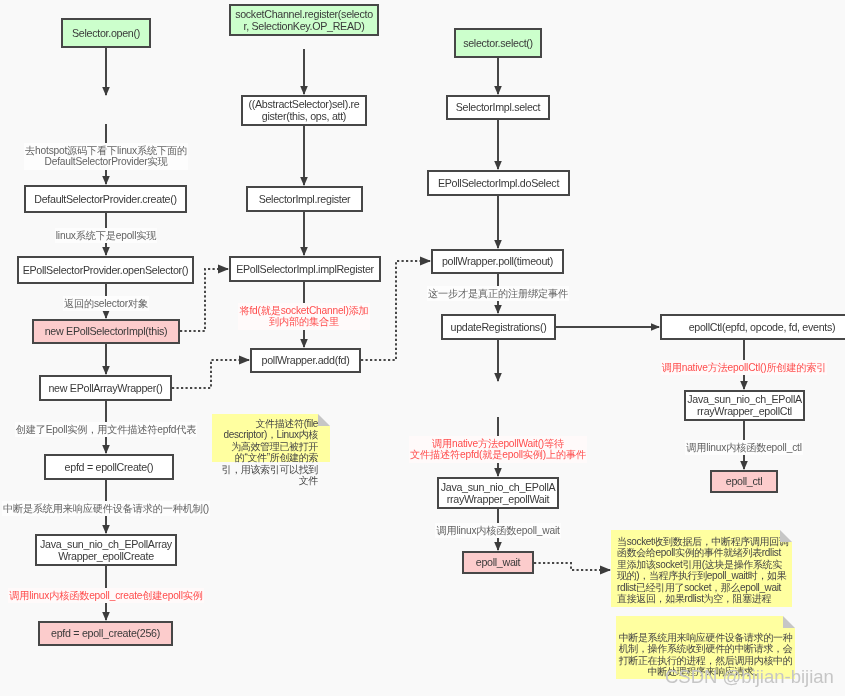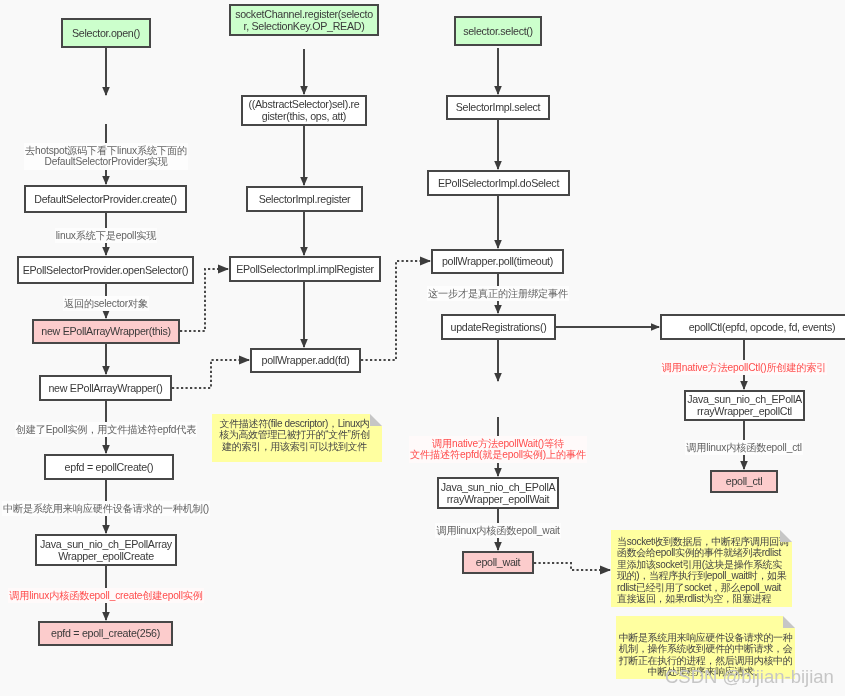--- a/index.html
+++ b/index.html
@@ -140,21 +140,21 @@
   <div class="node green" style="left:61px;top:18px;width:90px;height:30px">
       <span>Selector.open()</span>
     </div>
   <div class="node" style="left:24px;top:185px;width:163px;height:28px">
       <span>DefaultSelectorProvider.create()</span>
     </div>
   <div class="node" style="left:17px;top:256px;width:177px;height:28px">
       <span>EPollSelectorProvider.openSelector()</span>
     </div>
   <div class="node pink" style="left:32px;top:319px;width:148px;height:25px">
-      <span>new EPollArrayWrapper(this)</span>
+      <span>new EPollSelectorImpl(this)</span>
     </div>
   <div class="node" style="left:39px;top:375px;width:133px;height:26px">
       <span>new EPollArrayWrapper()</span>
     </div>
   <div class="node" style="left:44px;top:454px;width:130px;height:26px">
       <span>epfd = epollCreate()</span>
     </div>
   <div class="node" style="left:35px;top:534px;width:142px;height:32px">
       <span>Java_sun_nio_ch_EPollArray
 Wrapper_epollCreate</span>
@@ -172,21 +172,21 @@
     </div>
   <div class="node" style="left:246px;top:186px;width:117px;height:26px">
       <span>SelectorImpl.register</span>
     </div>
   <div class="node" style="left:229px;top:256px;width:152px;height:26px">
       <span>EPollSelectorImpl.implRegister</span>
     </div>
   <div class="node" style="left:250px;top:348px;width:111px;height:25px">
       <span>pollWrapper.add(fd)</span>
     </div>
-  <div class="node green" style="left:454px;top:16px;width:88px;height:30px">
+  <div class="node green" style="left:454px;top:28px;width:88px;height:30px">
       <span>selector.select()</span>
     </div>
   <div class="node" style="left:446px;top:95px;width:104px;height:25px">
       <span>SelectorImpl.select</span>
     </div>
   <div class="node" style="left:427px;top:170px;width:143px;height:26px">
       <span>EPollSelectorImpl.doSelect</span>
     </div>
   <div class="node" style="left:431px;top:249px;width:133px;height:25px">
       <span>pollWrapper.poll(timeout)</span>
@@ -224,36 +224,40 @@
     </div>
   <div class="lblwrap" style="left:-54px;top:422px;width:320px">
       <div class="lbl">创建了Epoll实例，用文件描述符epfd代表</div>
     </div>
   <div class="lblwrap" style="left:-54px;top:501px;width:320px">
       <div class="lbl">中断是系统用来响应硬件设备请求的一种机制()</div>
     </div>
   <div class="lblwrap" style="left:-54px;top:588px;width:320px">
       <div class="lbl red">调用linux内核函数epoll_create创建epoll实例</div>
     </div>
+  <div class="lblwrap" style="left:144px;top:303px;width:320px">
+      <div class="lbl red">将fd(就是socketChannel)添加
+到内部的集合里</div>
+    </div>
   <div class="lblwrap" style="left:338px;top:286px;width:320px">
       <div class="lbl">这一步才是真正的注册绑定事件</div>
     </div>
   <div class="lblwrap" style="left:338px;top:436px;width:320px">
       <div class="lbl red">调用native方法epollWait()等待
 文件描述符epfd(就是epoll实例)上的事件</div>
     </div>
   <div class="lblwrap" style="left:338px;top:523px;width:320px">
       <div class="lbl">调用linux内核函数epoll_wait</div>
     </div>
   <div class="lblwrap" style="left:584px;top:360px;width:320px">
       <div class="lbl red">调用native方法epollCtl()所创建的索引</div>
     </div>
   <div class="lblwrap" style="left:584px;top:440px;width:320px">
       <div class="lbl">调用linux内核函数epoll_ctl</div>
     </div>
 
-  <div class="note" style="left:212px;top:414px;width:170px;height:48px;text-align:center;padding:4px 12px 2px 7px"><span class="fold"></span><span>文件描述符(file descriptor)，Linux内核为高效管理已被打开的“文件”所创建的索引，用该索引可以找到文件</span></div>
+  <div class="note" style="left:212px;top:414px;width:118px;height:48px;text-align:right;padding:4px 12px 2px 7px"><span class="fold"></span><span>文件描述符(file descriptor)，Linux内核为高效管理已被打开的“文件”所创建的索引，用该索引可以找到文件</span></div>
   <div class="note" style="left:611px;top:530px;width:181px;height:77px;text-align:left;padding:6px 3px 2px 6px"><span class="fold"></span><span>当socket收到数据后，中断程序调用回调函数会给epoll实例的事件就绪列表rdlist里添加该socket引用(这块是操作系统实现的)，当程序执行到epoll_wait时，如果rdlist已经引用了socket，那么epoll_wait直接返回，如果rdlist为空，阻塞进程</span></div>
   <div class="note" style="left:616px;top:616px;width:179px;height:63px;text-align:center;padding:16px 2px 2px 2px"><span class="fold"></span><span>中断是系统用来响应硬件设备请求的一种机制，操作系统收到硬件的中断请求，会打断正在执行的进程，然后调用内核中的中断处理程序来响应请求。</span></div>
 
   <div class="watermark" style="left:665px;top:668px">CSDN @bijian-bijian</div>
 
 </div>
 
 </body></html>

